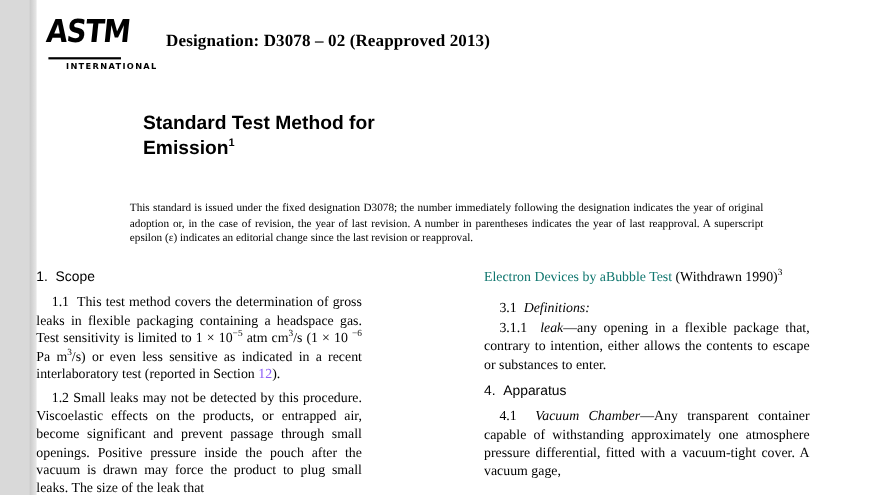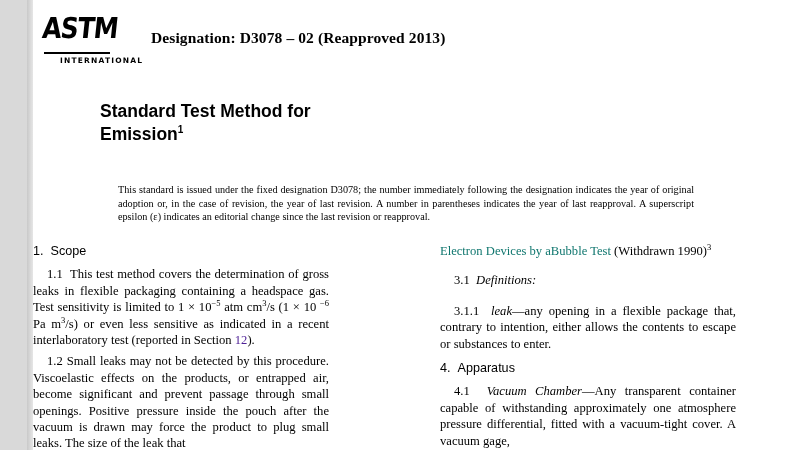--- a/index.html
+++ b/index.html
@@ -84,21 +84,21 @@
     top: 29px;
     font-family: Liberation Serif, serif;
     font-weight: bold;
     font-size: 15.5px;
     letter-spacing: 0.1px;
   }
 
   
   .title-block {
     position: absolute;
-    left: 100px;
+    left: 130px;
     top: 100px;
     width: 570px;
   }
   .title-line {
     font-family: "Liberation Sans", sans-serif;
     font-weight: bold;
     font-size: 17.5px;
     line-height: 23px;
   }
   .title-line sup {
@@ -135,25 +135,25 @@
     font-weight: normal;
     margin: 0 0 2px 0;
     padding: 0;
   }
   h2.sec .num { margin-right: 7px; }
   p.para {
     margin: 0;
     padding: 0;
     text-indent: 14px;
   }
-  p.para + p.para { margin-top: 14px; }
+  p.para + p.para { margin-top: 1px; }
   .spacer-sm { height: 8px; }
   .spacer-xs { height: 5px; }
   .link-u { color: #0f766e; text-decoration: none; }
-  .xref { color: #4c1d95; }
+  .xref { color: #8b5cf6; }
   i { font-style: italic; }
   sup { font-size: 8.5px; line-height: 0; }
 </style>
 </head>
 <body>
 
 <div class="page">
 
   <div class="gutter"></div>
   <div class="gutter-shade"></div>

